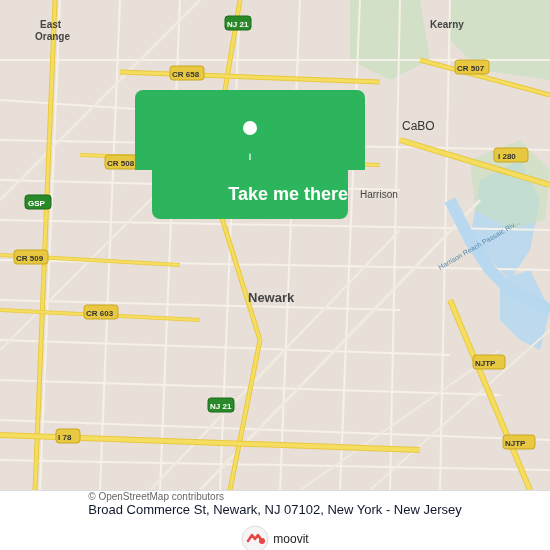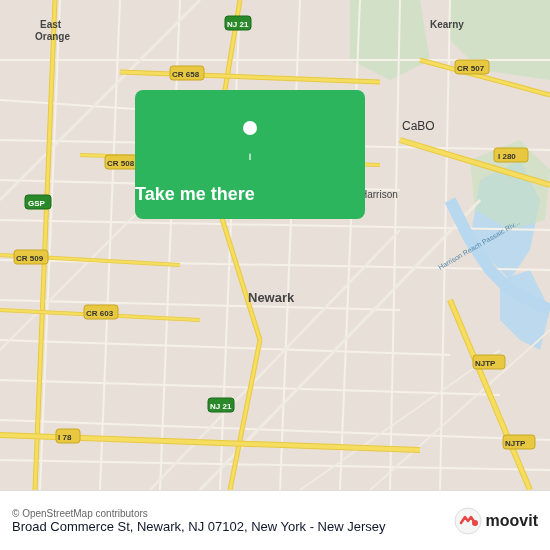--- a/index.html
+++ b/index.html
@@ -47,37 +47,38 @@
       align-items: center;
       border-radius: 8px 8px 0 0;
     }
 
     #take-me-there-btn {
       background-color: #2db55d;
       color: white;
       font-size: 18px;
       font-weight: bold;
       border: none;
-      width: 230px;
+      width: 196px;
       padding: 14px 0;
       cursor: pointer;
       border-radius: 0 0 8px 8px;
-      text-align: left;
+      text-align: right;
     }
 
     
     #bottom-bar {
       width: 550px;
       height: 60px;
       background-color: #ffffff;
       display: flex;
       align-items: center;
       padding: 0 12px;
       border-top: 1px solid #ddd;
       gap: 8px;
+      flex-direction: column;
     }
 
     #copyright-text {
       font-size: 10px;
       color: #666;
       white-space: nowrap;
     }
 
     #address-text {
       font-size: 13px;
@@ -91,22 +92,22 @@
       gap: 4px;
       flex-shrink: 0;
     }
 
     #moovit-icon {
       width: 28px;
       height: 28px;
     }
 
     #moovit-label {
-      font-size: 16px;
-      font-weight: bold;
+      font-size: 12px;
+      font-weight: normal;
       color: #222;
     }
 
     
     .pin-svg {
       width: 42px;
       height: 52px;
     }
   </style>
 </head>

